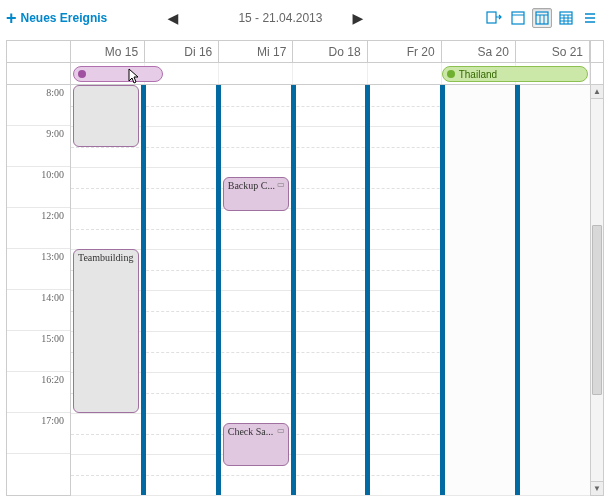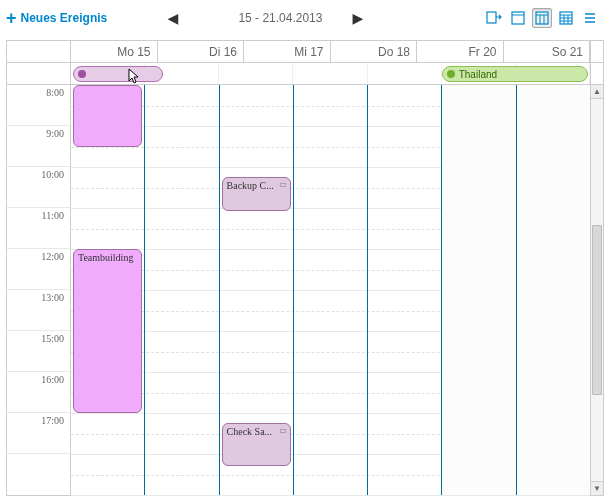--- a/index.html
+++ b/index.html
@@ -38,29 +38,29 @@
   .pill.green { background: #cce8a8; border: 1px solid #8cc050; color: #336600; }
   .pill.green .dot { background: #70b030; }
   
   .cursor-icon { position: absolute; top: 1px; left: 54px; pointer-events: none; z-index: 10; }
   
   .grid-body { display: flex; height: 410px; position: relative; font-family: Liberation Serif, serif; }
   .time-gutter { width: 64px; border-right: 1px solid #ccc; }
   .time-slot { height: 41px; text-align: right; padding: 2px 6px 0 0; color: #666; font-size: 10px; border-bottom: 1px solid #e8e8e8; }
   
   .grid-cols { flex: 1; display: flex; position: relative; }
-  .grid-col { flex: 1; border-right: 1px solid #0369a1; position: relative; }
+  .grid-col { flex: 1; border-right: 5px solid #0369a1; position: relative; }
   .grid-col:last-child { border-right: none; }
   .grid-col.weekend { background: #fcfcfc; }
   
   .hour-lines { position: absolute; inset: 0; pointer-events: none; }
   .hour-line { position: absolute; left: 0; right: 0; border-top: 1px solid #e8e8e8; }
   .half-line { position: absolute; left: 0; right: 0; border-top: 1px dashed #e0e0e0; }
   
-  .event { position: absolute; background: #f0abfc; border: 1px solid #a070a0; border-radius: 6px; padding: 2px 4px; font-size: 10px; color: #333; overflow: hidden; }
+  .event { position: absolute; background: #e5e5e5; border: 1px solid #a070a0; border-radius: 6px; padding: 2px 4px; font-size: 10px; color: #333; overflow: hidden; }
   .event.light { background: #e0c8e0; }
   .event .note-icon { position: absolute; top: 2px; right: 3px; font-size: 8px; color: #777; }
   
   .scrollbar { width: 13px; border-left: 1px solid #ccc; background: #f4f4f4; position: relative; }
   .scroll-arrow { height: 14px; background: #eee; border-bottom: 1px solid #ccc; display: flex; align-items: center; justify-content: center; font-size: 8px; color: #666; cursor: pointer; }
   .scroll-arrow.down { position: absolute; bottom: 0; width: 100%; border-top: 1px solid #ccc; border-bottom: none; }
   .scroll-thumb { position: absolute; left: 1px; right: 1px; background: #d8d8d8; border: 1px solid #bbb; border-radius: 1px; }
 </style>
 </head>
 <body>
@@ -117,20 +117,21 @@
 </div>
 
 <div class="calendar">
   <div class="day-headers">
     <div class="time-gutter-head"></div>
     <div class="day-head">Mo 15</div>
     <div class="day-head">Di 16</div>
     <div class="day-head">Mi 17</div>
     <div class="day-head">Do 18</div>
     <div class="day-head">Fr 20</div>
+    <div class="day-head">Sa 20</div>
     <div class="day-head">So 21</div>
     <div class="scroll-head"></div>
   </div>
 
   <div class="allday-row">
     <div class="allday-gutter"></div>
     <div class="allday-cells">
       <div class="allday-cell"></div>
         <div class="allday-cell"></div>
         <div class="allday-cell"></div>
@@ -150,25 +151,25 @@
       </div>
     </div>
     <div class="allday-scroll"></div>
   </div>
 
   <div class="grid-body">
     <div class="time-gutter">
       <div class="time-slot">8:00</div>
       <div class="time-slot">9:00</div>
       <div class="time-slot">10:00</div>
-      <div class="time-slot">11:00</div>
       <div class="time-slot">12:00</div>
       <div class="time-slot">13:00</div>
+      <div class="time-slot">14:00</div>
       <div class="time-slot">15:00</div>
-      <div class="time-slot">16:00</div>
+      <div class="time-slot">16:20</div>
       <div class="time-slot">17:00</div>
     </div>
     <div class="grid-cols">
       <div class="hour-lines">
         <div class="half-line" style="top:20.5px"></div>
           <div class="hour-line" style="top:41px"></div>
         <div class="half-line" style="top:61.5px"></div>
           <div class="hour-line" style="top:82px"></div>
         <div class="half-line" style="top:102.5px"></div>
           <div class="hour-line" style="top:123px"></div>

